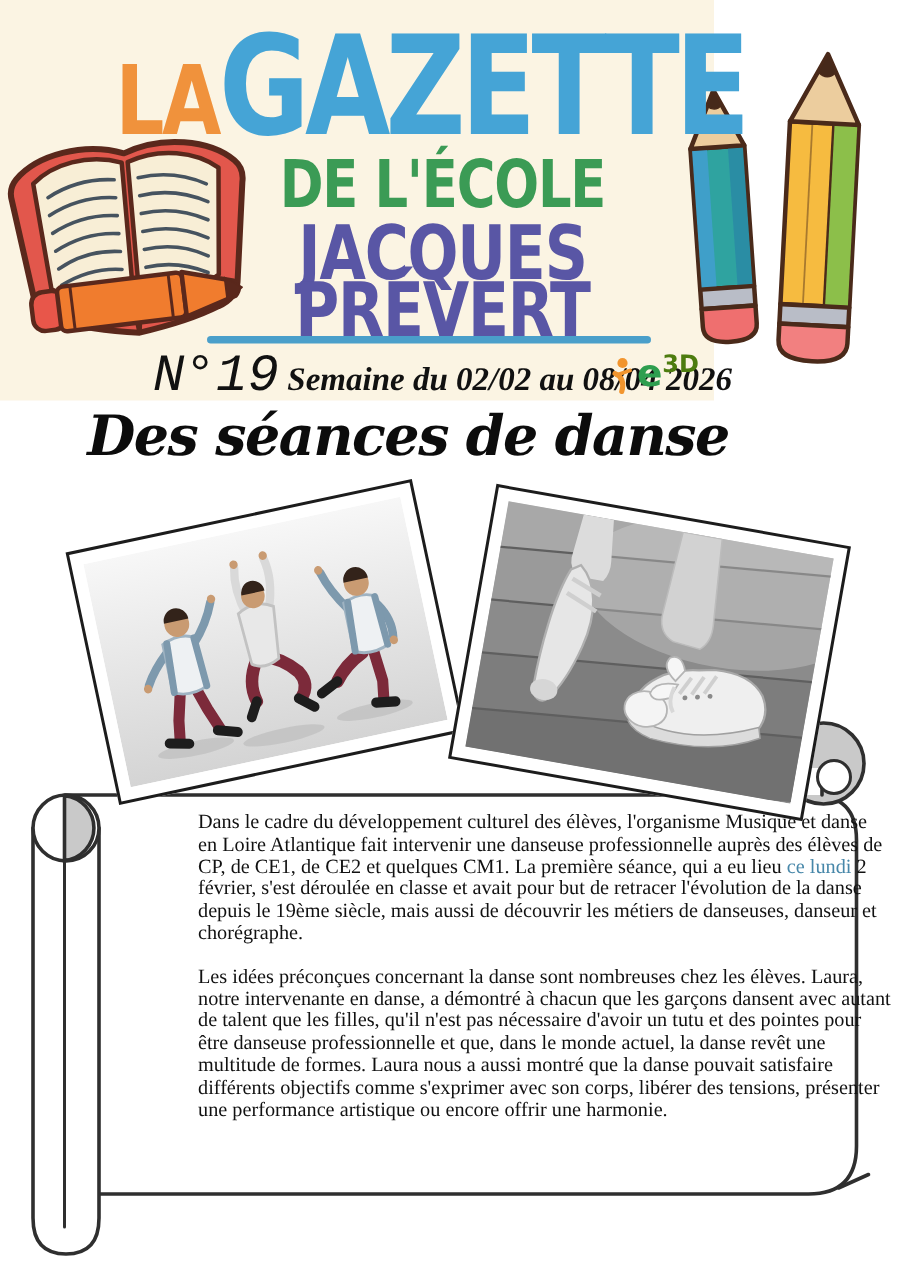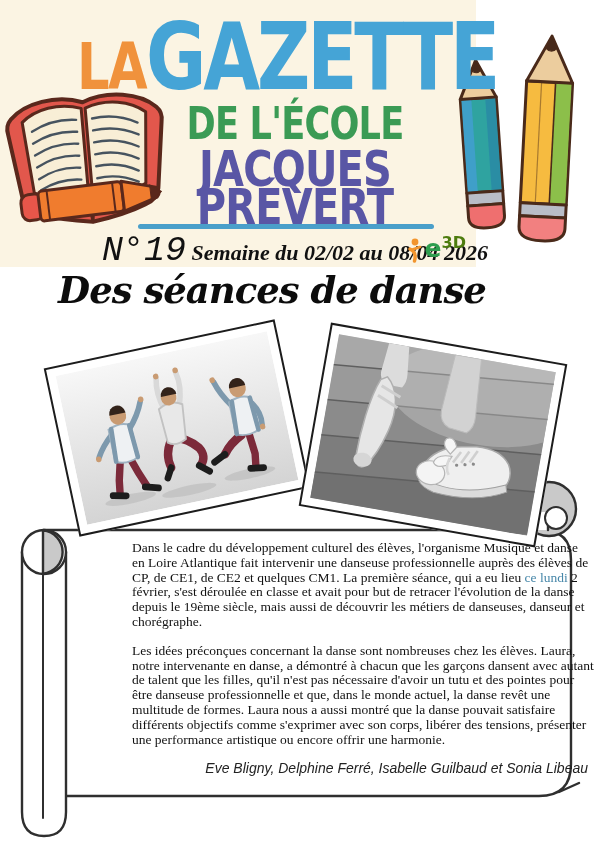--- a/index.html
+++ b/index.html
@@ -280,14 +280,13 @@
     <rect x="513" y="34" width="20" height="18" fill="#ffffff" stroke="none"></rect>
     <line x1="513" y1="36" x2="513" y2="52"></line>
     <line x1="533" y1="44" x2="533" y2="52"></line>
     <circle cx="541" cy="40" r="11" fill="#ffffff" stroke-width="2"></circle>
   </g>
 </svg>
 
 <div class="scroll-text">
   <p><span>Dans le cadre du développement culturel des élèves, l'organisme Musique et danse en Loire Atlantique fait intervenir une danseuse professionnelle auprès des élèves de CP, de CE1, de CE2 et quelques CM1. La première séance, qui a eu lieu </span><a class="link">ce lundi</a><span> 2 février, s'est déroulée en classe et avait pour but de retracer l'évolution de la danse depuis le 19ème siècle, mais aussi de découvrir les métiers de danseuses, danseur et chorégraphe.</span></p>
   <p>Les idées préconçues concernant la danse sont nombreuses chez les élèves. Laura, notre intervenante en danse, a démontré à chacun que les garçons dansent avec autant de talent que les filles, qu'il n'est pas nécessaire d'avoir un tutu et des pointes pour être danseuse professionnelle et que, dans le monde actuel, la danse revêt une multitude de formes. Laura nous a aussi montré que la danse pouvait satisfaire différents objectifs comme s'exprimer avec son corps, libérer des tensions, présenter une performance artistique ou encore offrir une harmonie.</p>
-  <div class="signature">Eve Bligny, Delphine Ferré, Isabelle Guilbaud et Sonia Libeau</div>
 </div>
 
 </body></html>

